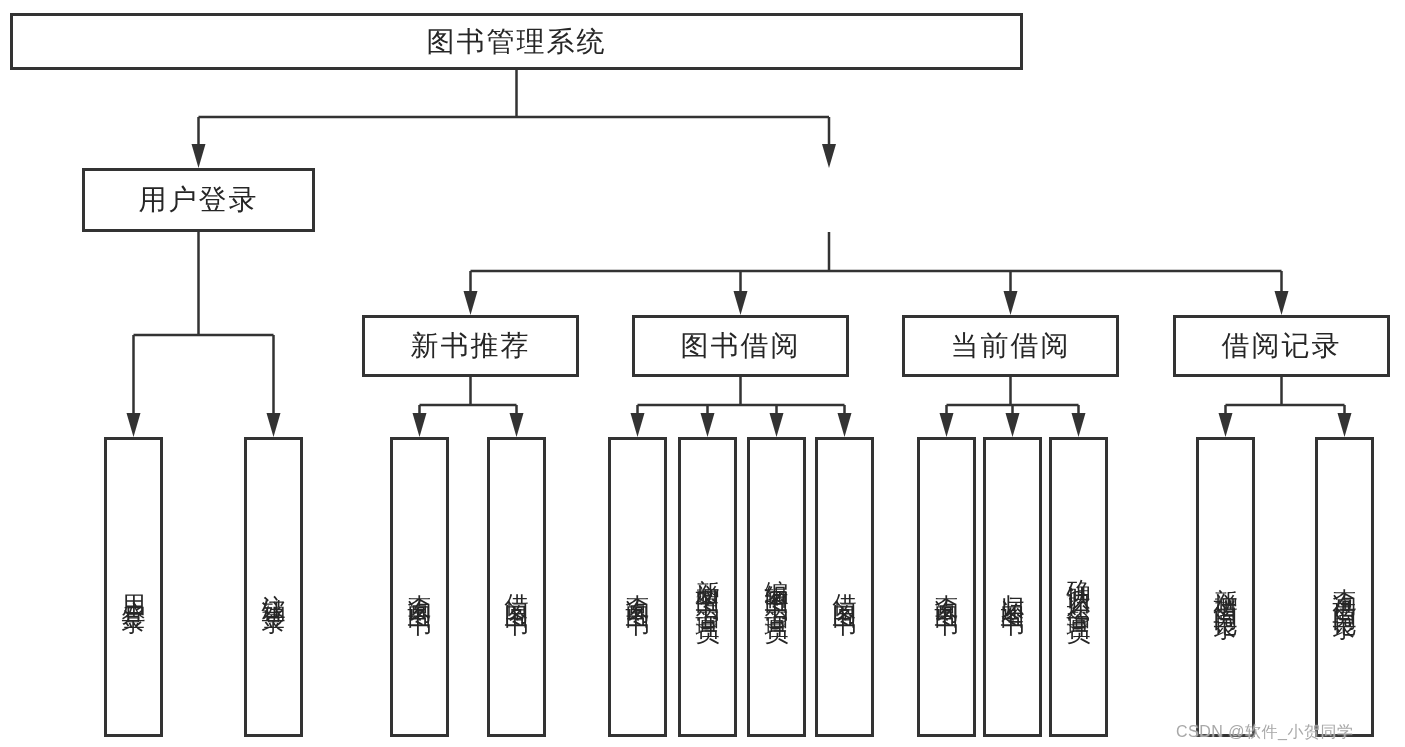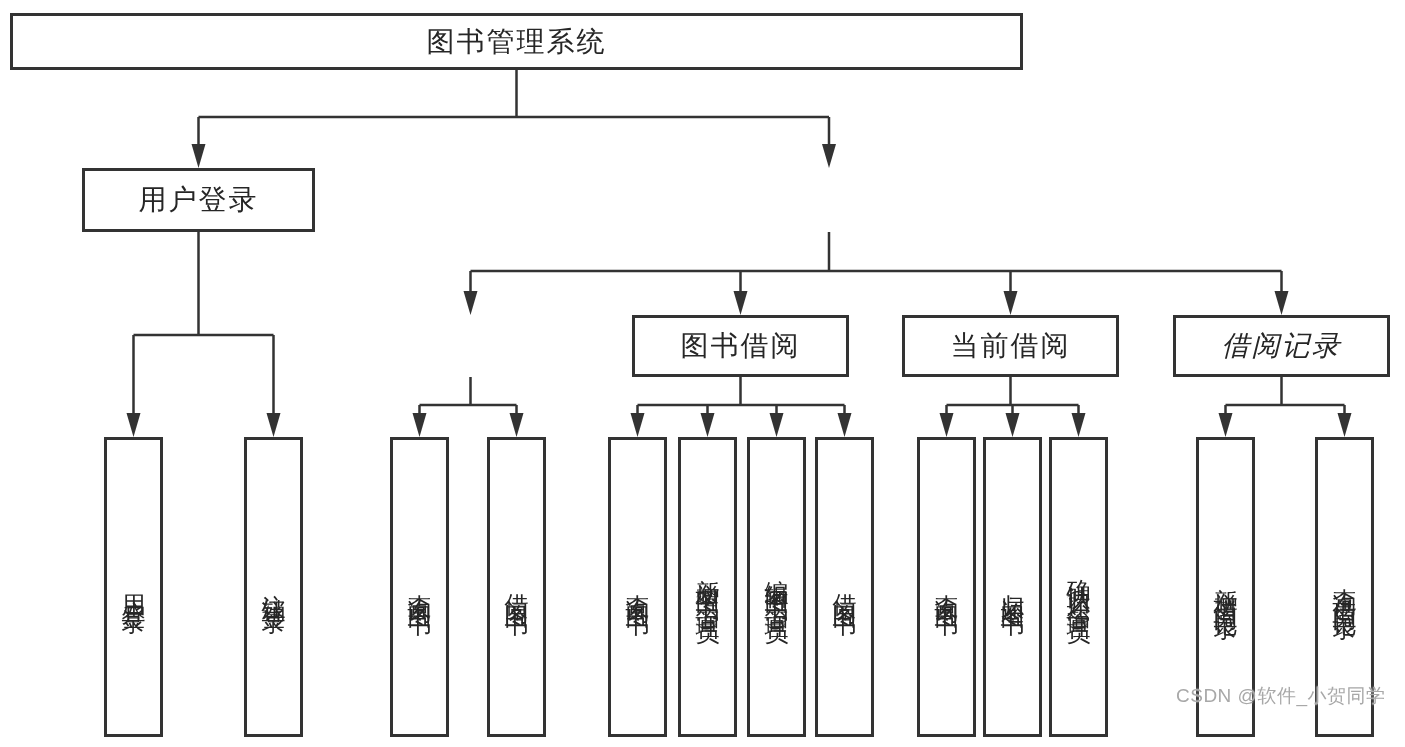--- a/index.html
+++ b/index.html
@@ -48,22 +48,22 @@
     text-orientation: mixed;
     font-size: 24px;
     letter-spacing: 6px;
     line-height: 1;
     white-space: nowrap;
   }
 
   .watermark {
     position: absolute;
     left: 1176px;
-    top: 683px;
-    font-size: 19px;
+    top: 722px;
+    font-size: 16px;
     letter-spacing: 0.5px;
     color: var(--watermark, #a8a8a8);
     text-shadow: 0 0 2px #ffffff;
     white-space: nowrap;
     z-index: 5;
   }
 </style>
 </head>
 <body>
 
@@ -120,27 +120,30 @@
   </svg>
 
   <div class="node hbox" style="left:10px; top:13px; width:1013px; height:57px;">
     <span>图书管理系统</span>
   </div>
 
   <div class="node hbox" style="left:82px; top:168px; width:233px; height:64px;">
     <span>用户登录</span>
   </div>
 
+  <div class="node hbox" style="left:362px; top:315px; width:217px; height:62px;">
+    <span>新书推荐</span>
+  </div>
   <div class="node hbox" style="left:902px; top:315px; width:217px; height:62px;">
     <span>当前借阅</span>
   </div>
   <div class="node hbox" style="left:632px; top:315px; width:217px; height:62px;">
     <span>图书借阅</span>
   </div>
-  <div class="node hbox" style="left:1173px; top:315px; width:217px; height:62px;font-style:italic;">
+  <div class="node hbox" style="left:1173px; top:315px; width:217px; height:62px;">
     <span>借阅记录</span>
   </div>
 
   <div class="node vbox" style="left:104px; top:437px; width:59px; height:300px;">
     <span>用户登录</span>
   </div>
   <div class="node vbox" style="left:244px; top:437px; width:59px; height:300px;">
     <span>注销登录</span>
   </div>
 

